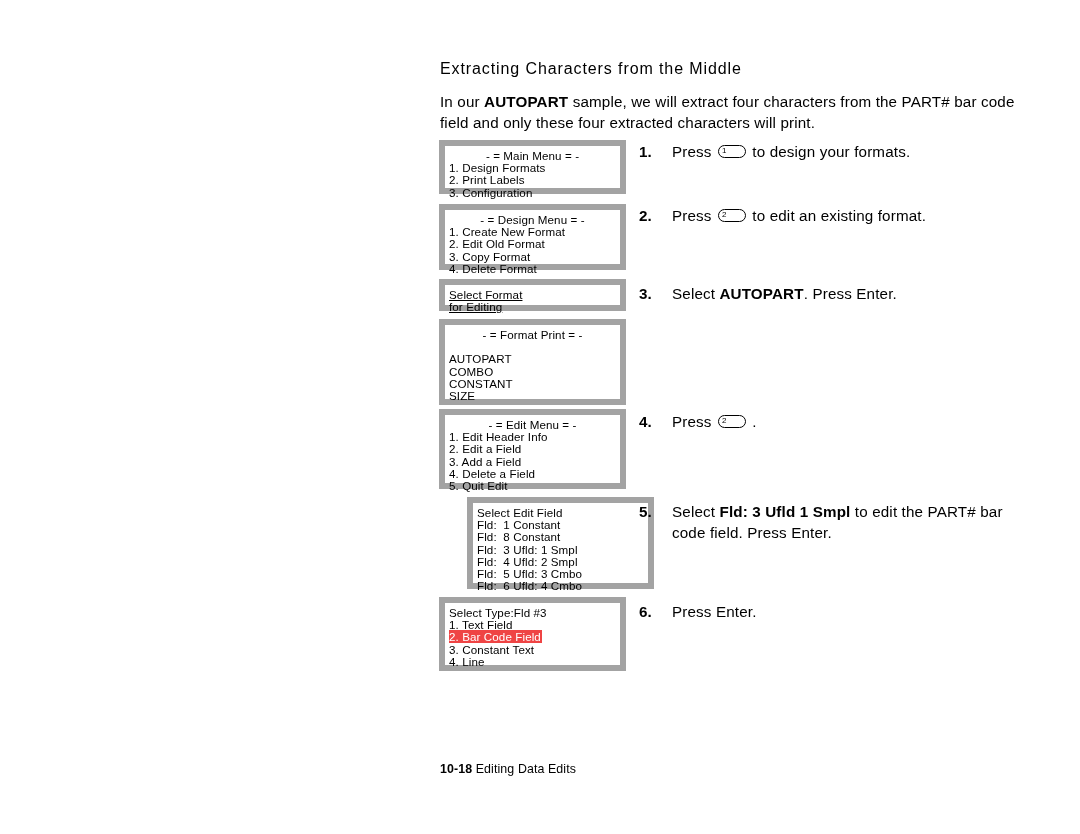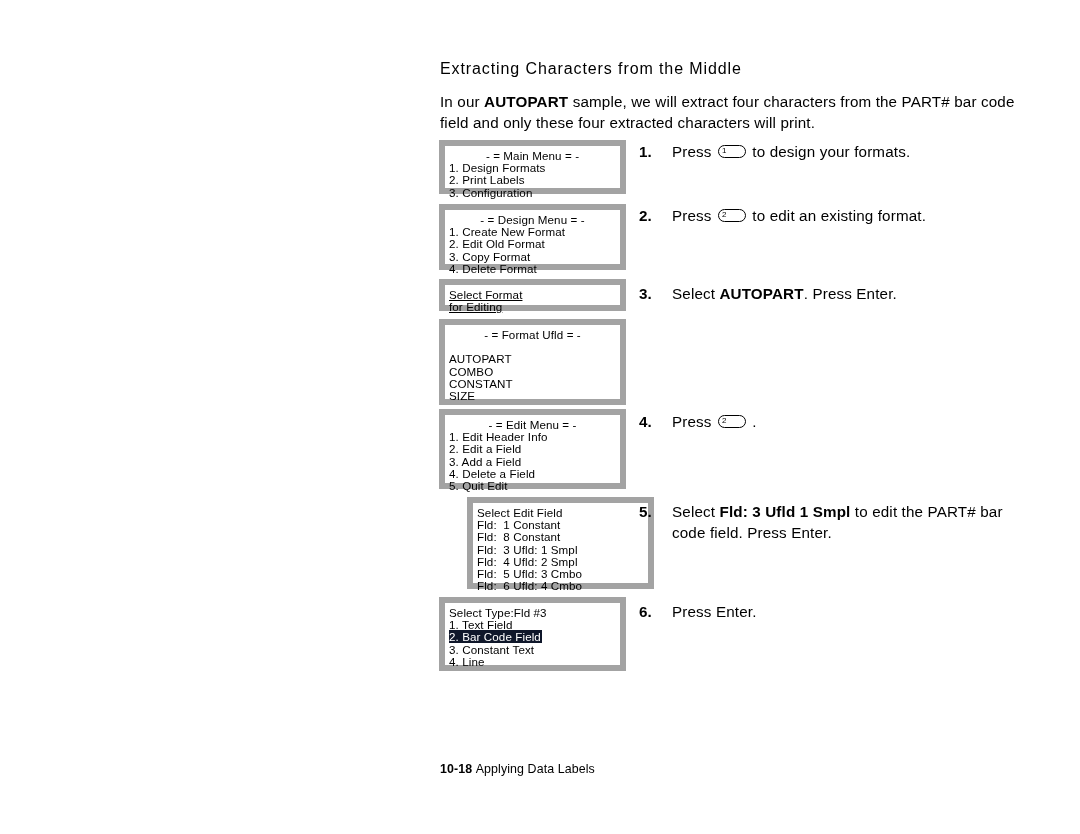--- a/index.html
+++ b/index.html
@@ -66,21 +66,21 @@
     letter-spacing: 0.1px;
   }
   .lcd-line.centered {
     text-align: center;
     padding-left: 0;
   }
   .lcd-line.blank {
     height: 12.2px;
   }
   .lcd-line .hl {
-    background: #0f172a;
+    background: #ef4444;
     color: #ffffff;
     padding: 0 1px 0 0;
   }
 
   
   #lcd-main-menu      { top: 140px; height: 54px; }
   #lcd-design-menu    { top: 204px; height: 66px; }
   #lcd-select-format  { top: 279px; height: 32px; text-decoration: underline; }
   #lcd-format-menu    { top: 319px; height: 86px; }
   #lcd-edit-menu      { top: 409px; height: 80px; }
@@ -173,21 +173,21 @@
     <div class="lcd-line">3. Copy Format</div>
     <div class="lcd-line">4. Delete Format</div>
   </div>
 
   <div class="lcd-box" id="lcd-select-format">
     <div class="lcd-line">Select Format</div>
     <div class="lcd-line">for Editing</div>
   </div>
 
   <div class="lcd-box" id="lcd-format-menu">
-    <div class="lcd-line centered">- = Format Ufld = -</div>
+    <div class="lcd-line centered">- = Format Print = -</div>
     <div class="lcd-line blank"></div>
     <div class="lcd-line">AUTOPART</div>
     <div class="lcd-line">COMBO</div>
     <div class="lcd-line">CONSTANT</div>
     <div class="lcd-line">SIZE</div>
   </div>
 
   <div class="lcd-box" id="lcd-edit-menu">
     <div class="lcd-line centered">- = Edit Menu = -</div>
     <div class="lcd-line">1. Edit Header Info</div>
@@ -239,16 +239,16 @@
     <span class="num">5.</span>
     <span class="body"><span>Select </span><b>Fld:  3 Ufld 1 Smpl</b><span> to edit the PART# bar code field.  Press Enter.</span></span>
   </div>
 
   <div class="step" id="step-6">
     <span class="num">6.</span>
     <span class="body"><span>Press Enter.</span></span>
   </div>
 
   <div id="footer">
-    <span class="page-num">10-18</span><span>&nbsp;</span><span>Applying Data Labels</span>
+    <span class="page-num">10-18</span><span>&nbsp;</span><span>Editing Data Edits</span>
   </div>
 
 </div>
 
 </body></html>

